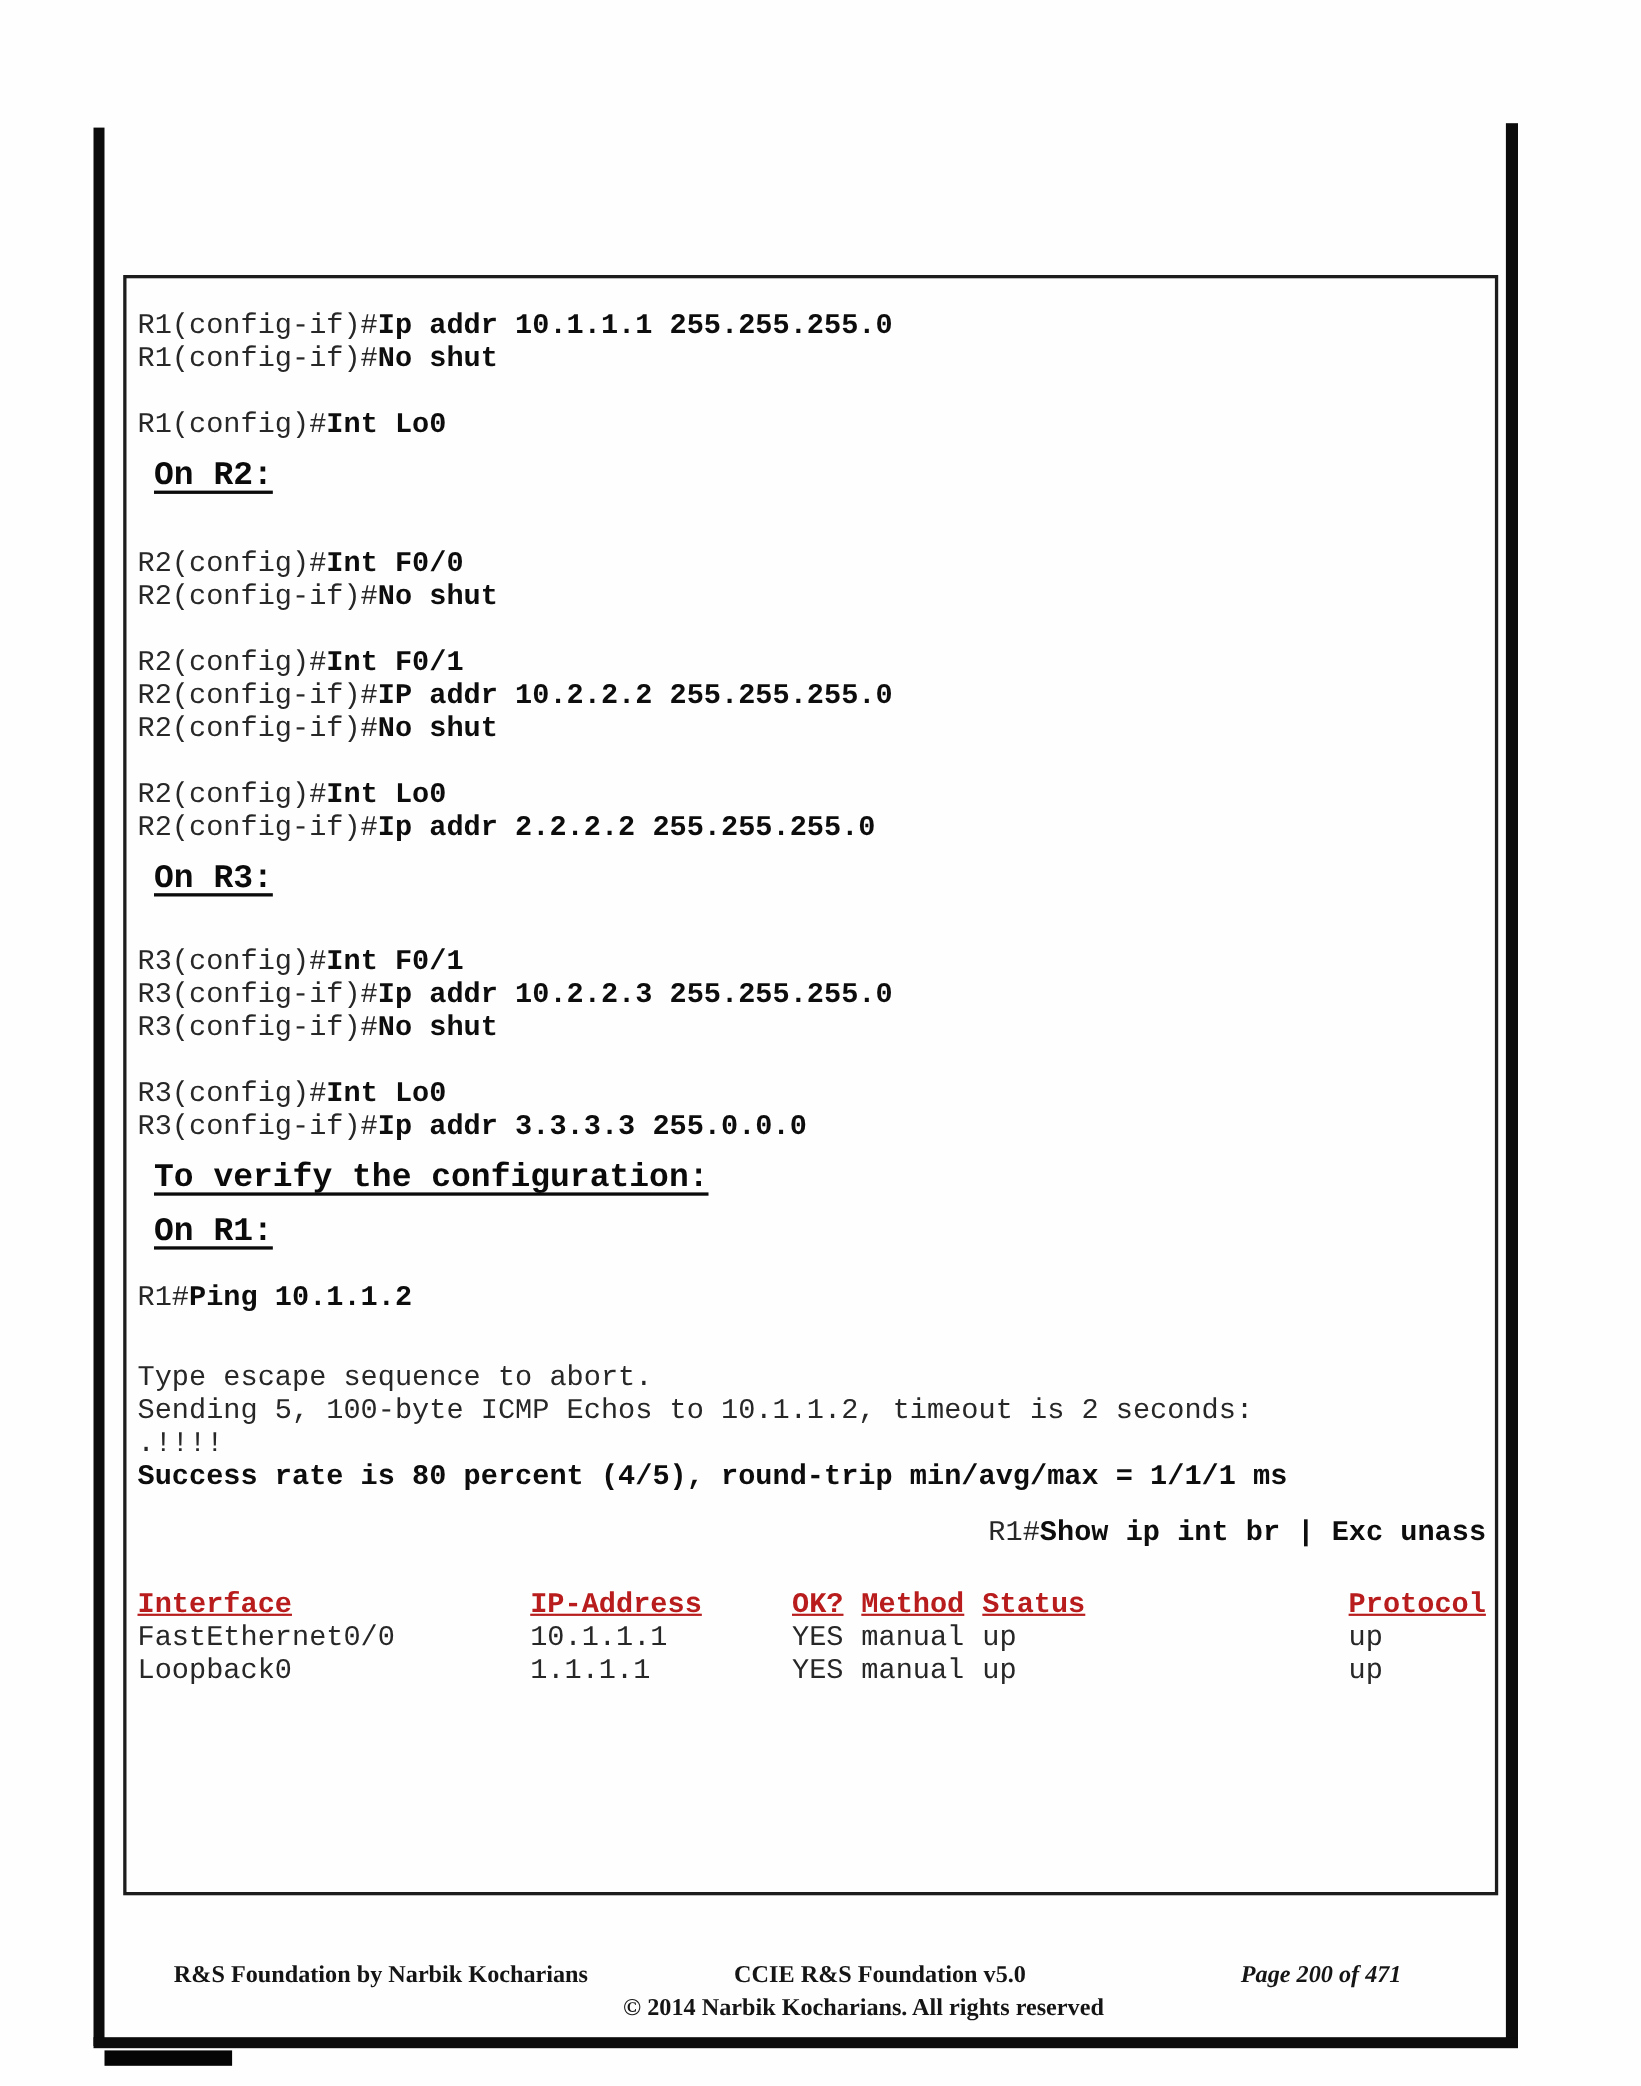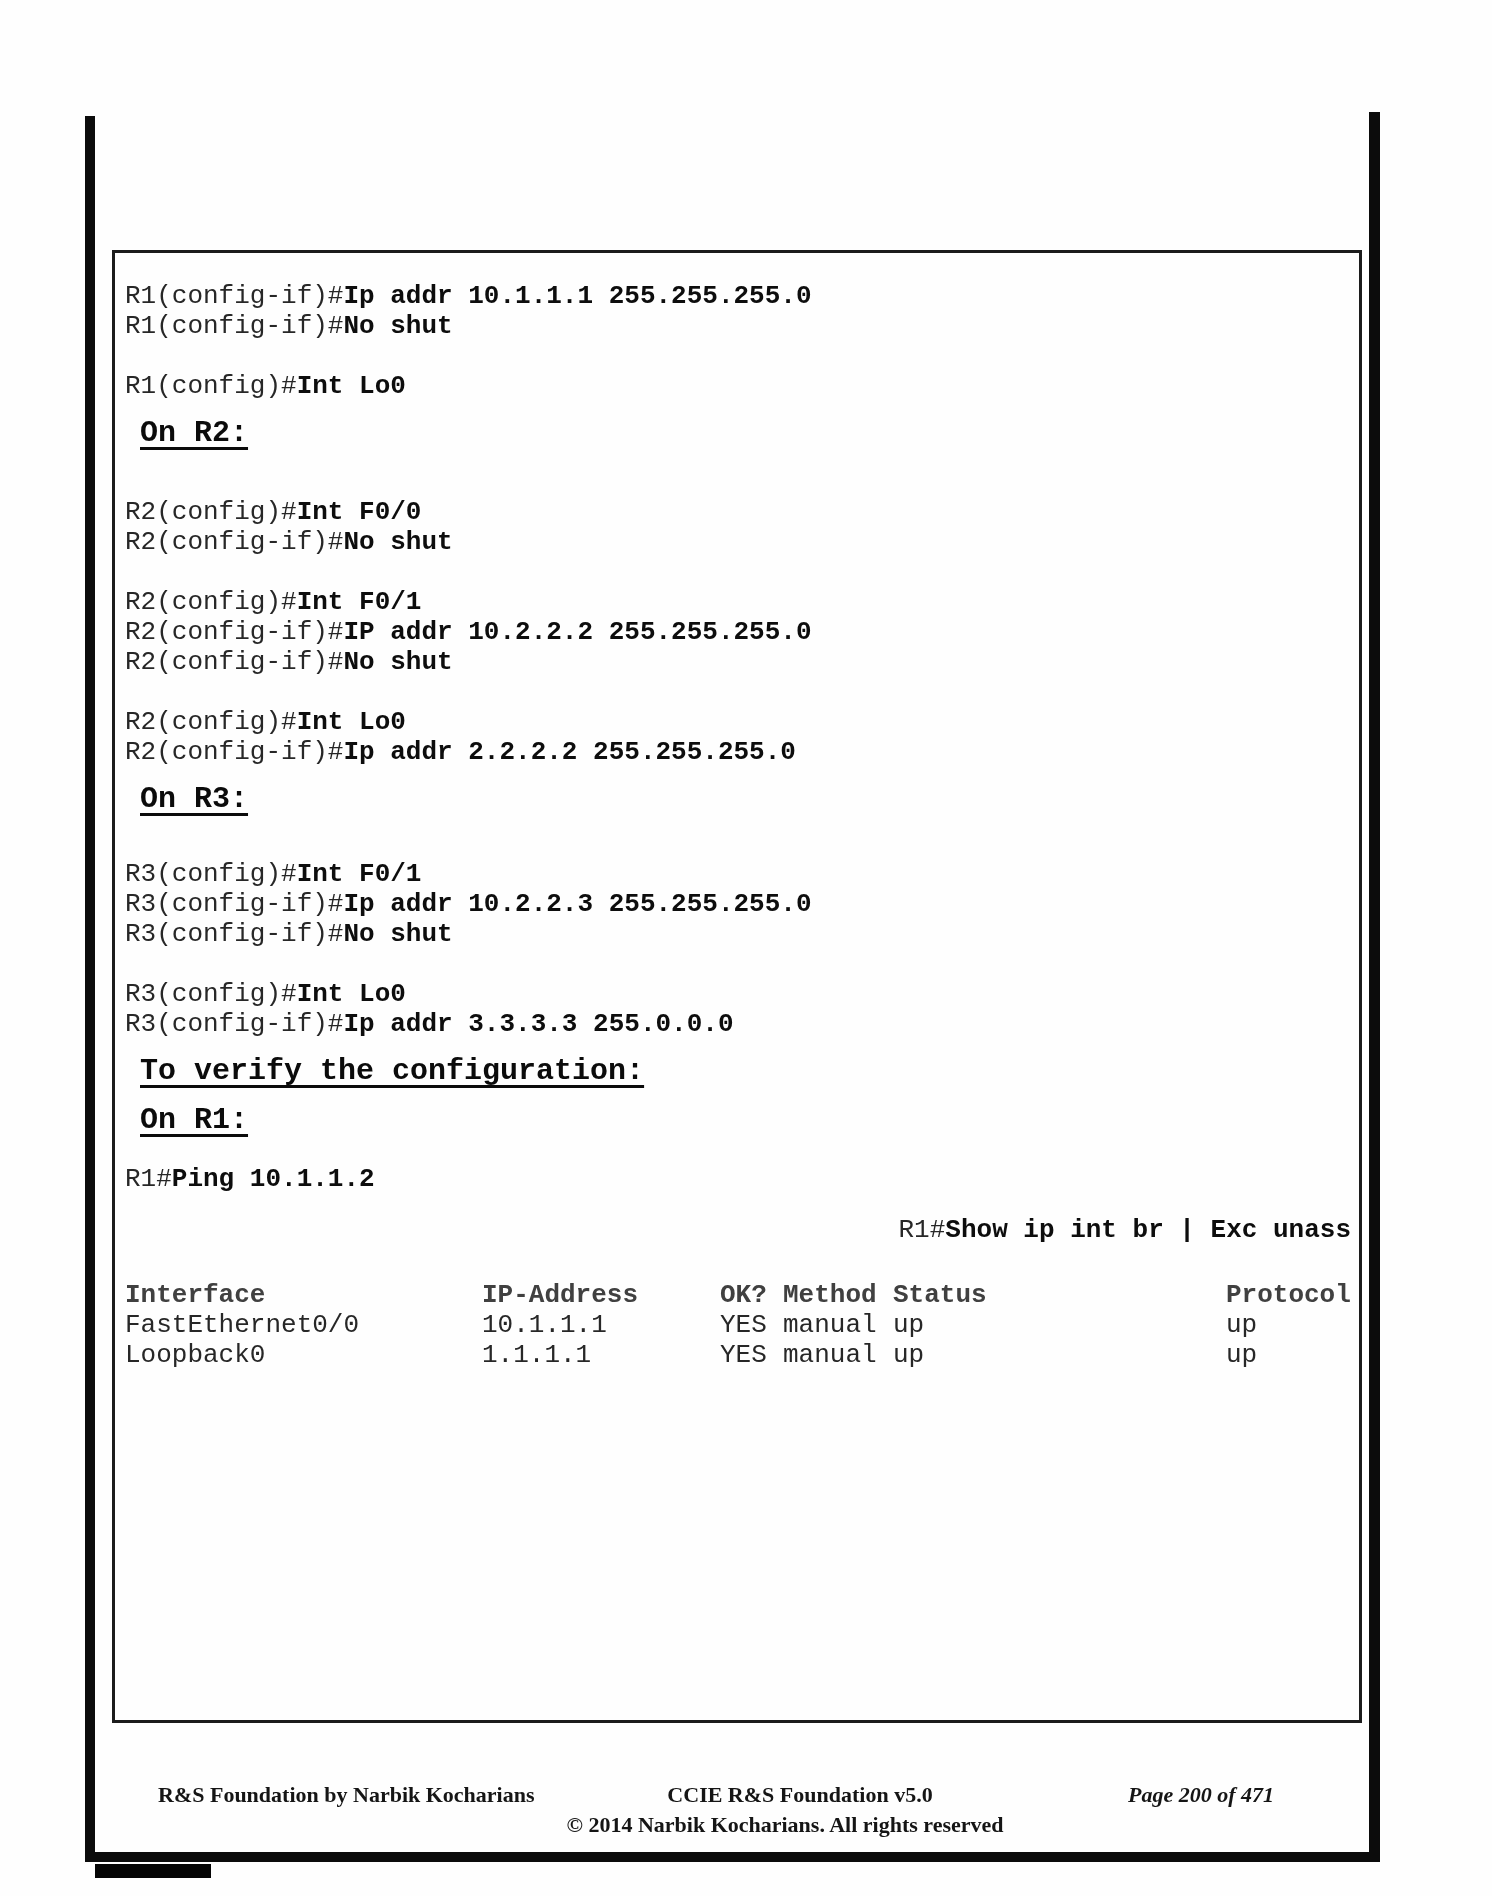--- a/index.html
+++ b/index.html
@@ -27,21 +27,21 @@
   .h-r1{margin-top:41px;}
   .g-r2{margin-top:47px;}
   .g-r3{margin-top:43px;}
   .g-ping{margin-top:27px;}
   .g-pingout{margin-top:43px;}
   .g-show{margin-top:21px;text-align:right;}
   
   .iftable{margin-top:35px;position:relative;}
   .trow{position:relative;height:30px;white-space:pre;}
   .trow span{position:absolute;top:0;}
-  .thead span{font-weight:700;color:#404040;}
+  .thead span{font-weight:700;color:#b91c1c;text-decoration:underline;}
   .col0{left:0;} .col1{left:357px;} .col2{left:595px;} .col3{left:658px;}
   .col4{left:768px;} .col5{left:1101px;}
   
   .footer-left{position:absolute;left:158px;top:1782px;font-size:22px;font-weight:700;color:#151515;}
   .footer-center{position:absolute;left:800px;top:1782px;transform:translateX(-50%);
                  font-size:22px;font-weight:700;color:#151515;}
   .footer-right{position:absolute;left:1128px;top:1782px;font-size:22px;font-weight:700;
                 font-style:italic;color:#151515;}
   .footer-copy{position:absolute;left:785px;top:1812px;transform:translateX(-50%);
                font-size:22px;font-weight:700;color:#151515;}
@@ -87,20 +87,26 @@
     </div>
 
     <h2 class="h-verify">To verify the configuration:</h2>
 
     <h2 class="h-r1">On R1:</h2>
 
     <div class="g-ping">
       <div class="cli-line"><span class="p">R1#</span><span class="c">Ping 10.1.1.2</span></div>
     </div>
 
+    <div class="g-pingout">
+      <div class="out-line">Type escape sequence to abort.</div>
+      <div class="out-line">Sending 5, 100-byte ICMP Echos to 10.1.1.2, timeout is 2 seconds:</div>
+      <div class="out-line">.!!!!</div>
+      <div class="out-line bold-line">Success rate is 80 percent (4/5), round-trip min/avg/max = 1/1/1 ms</div>
+    </div>
 
     <div class="g-show">
       <div class="cli-line"><span class="p">R1#</span><span class="c">Show ip int br | Exc unass</span></div>
     </div>
 
     <div class="iftable">
       <div class="trow thead">
         <span class="col0">Interface</span>
         <span class="col1">IP-Address</span>
         <span class="col2">OK?</span>

